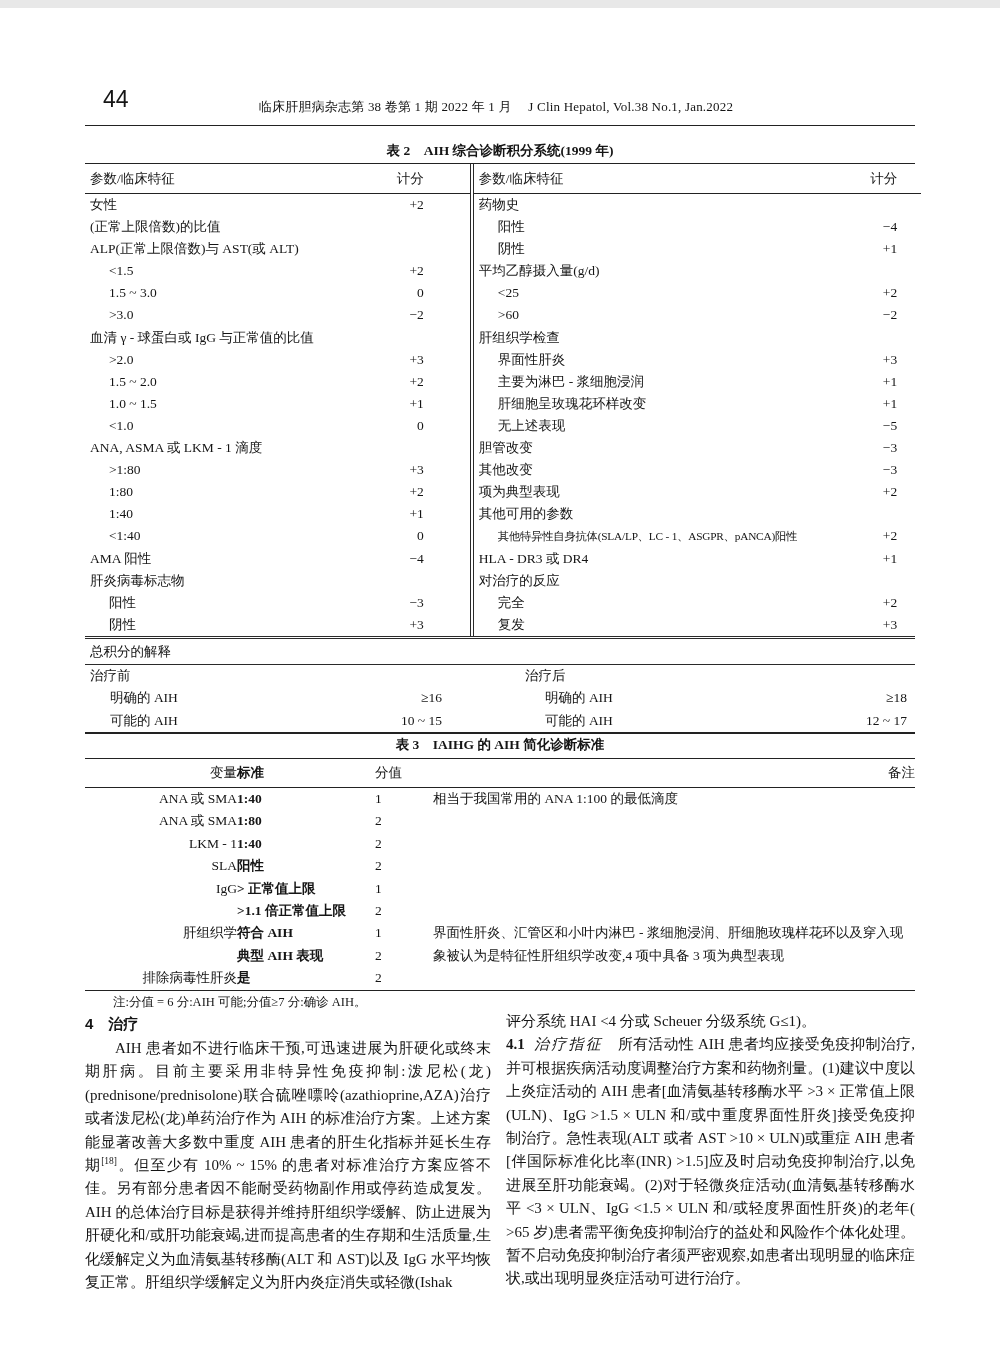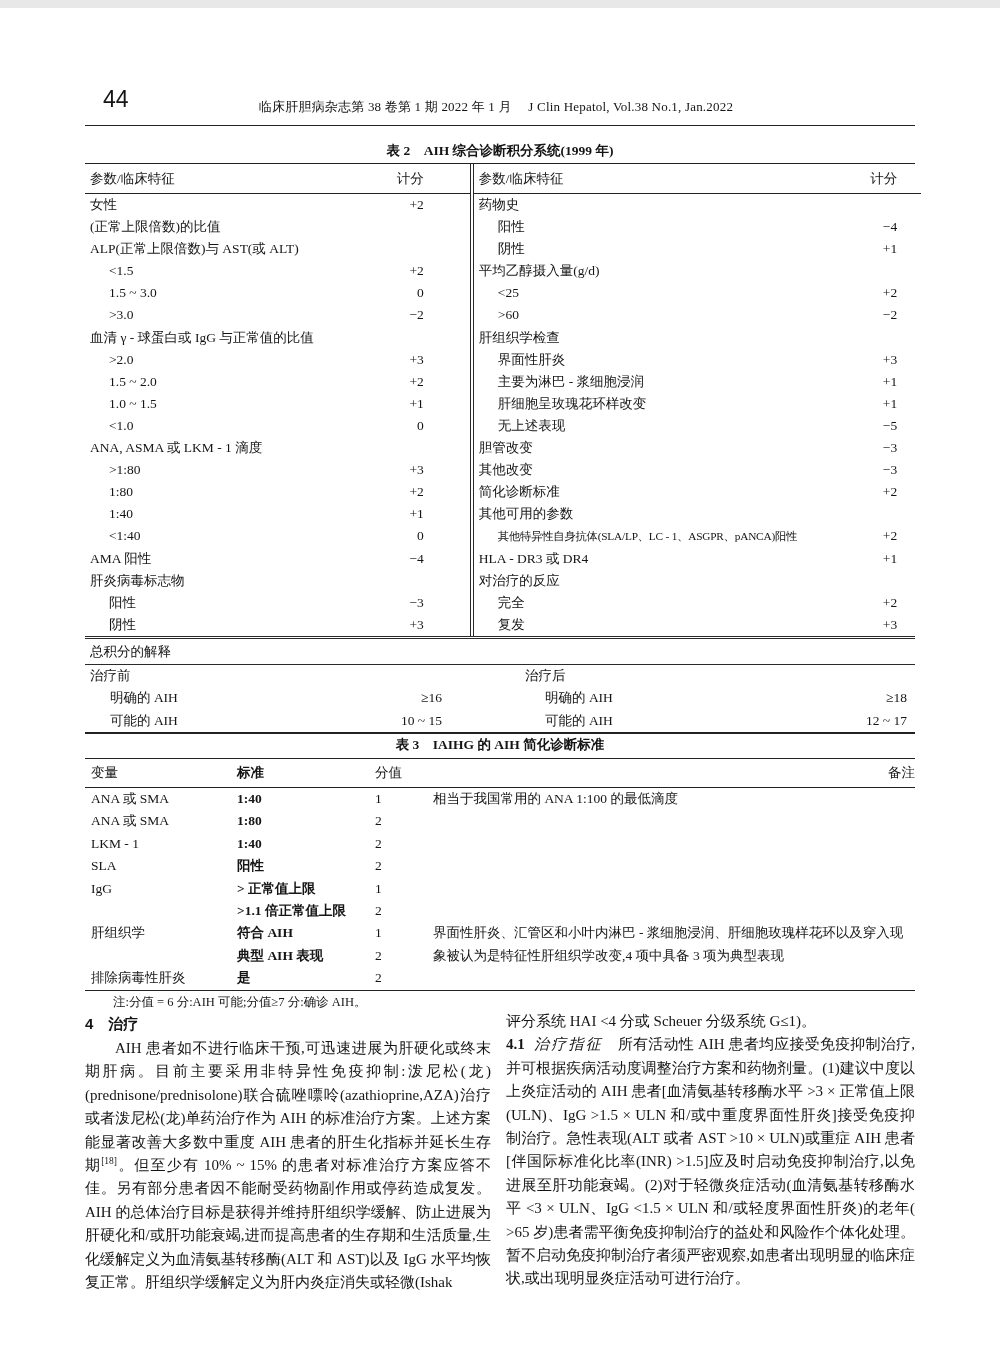--- a/index.html
+++ b/index.html
@@ -38,21 +38,21 @@
   .sumrow .lab.ind{padding-left:25px;}
   .sumrow .val{flex:none; text-align:right; white-space:nowrap;}
   .sl .val{width:130px; padding-right:28px;}
   .sr .val{width:130px; padding-right:8px;}
 
   
   .t3title{position:absolute; left:0; right:0; top:728px; text-align:center; font-weight:bold; font-size:13.5px;}
   .table3{position:absolute; left:85px; width:830px; top:750px; border-top:1.6px solid #222; border-bottom:1.6px solid #222; font-size:13.5px;}
   .t3hrow{display:flex; height:28px; line-height:28px; border-bottom:1px solid #222;}
   .t3row{display:flex; height:22.4px; line-height:22.4px;}
-  .c1{flex:none; width:146px; padding-left:6px; white-space:nowrap;}
+  .c1{flex:none; width:146px; padding-left:6px; white-space:nowrap;text-align:right;}
   .c2{flex:none; width:138px; white-space:nowrap;font-weight:bold;}
   .c3{flex:none; width:40px; text-align:left; white-space:nowrap;}
   .c4{flex:1; padding-left:18px; white-space:nowrap; overflow:visible;}
   .t3hrow .c4{text-align:right; padding-left:0;}
   .t3note{position:absolute; left:113px; top:986px; font-size:12.5px;}
 
   
   .colL{position:absolute; left:85px; top:1002px; width:406px;}
   .colR{position:absolute; left:506px; top:1002px; width:409px;}
   .s4head{font-family:"Liberation Sans","DejaVu Sans",sans-serif; font-weight:bold; font-size:15px; height:27px; line-height:27px;}
@@ -249,21 +249,21 @@
               <span class="lab">胆管改变</span>
               <span class="sc scR">−3</span>
             </div>
 
             <div class="t2row">
               <span class="lab">其他改变</span>
               <span class="sc scR">−3</span>
             </div>
 
             <div class="t2row">
-              <span class="lab">简化诊断标准</span>
+              <span class="lab">项为典型表现</span>
               <span class="sc scR">+2</span>
             </div>
 
             <div class="t2row">
               <span class="lab">其他可用的参数</span>
               <span class="sc scR"></span>
             </div>
 
             <div class="t2row ind1 compact">
               <span class="lab">其他特异性自身抗体(SLA/LP、LC - 1、ASGPR、pANCA)阳性</span>

